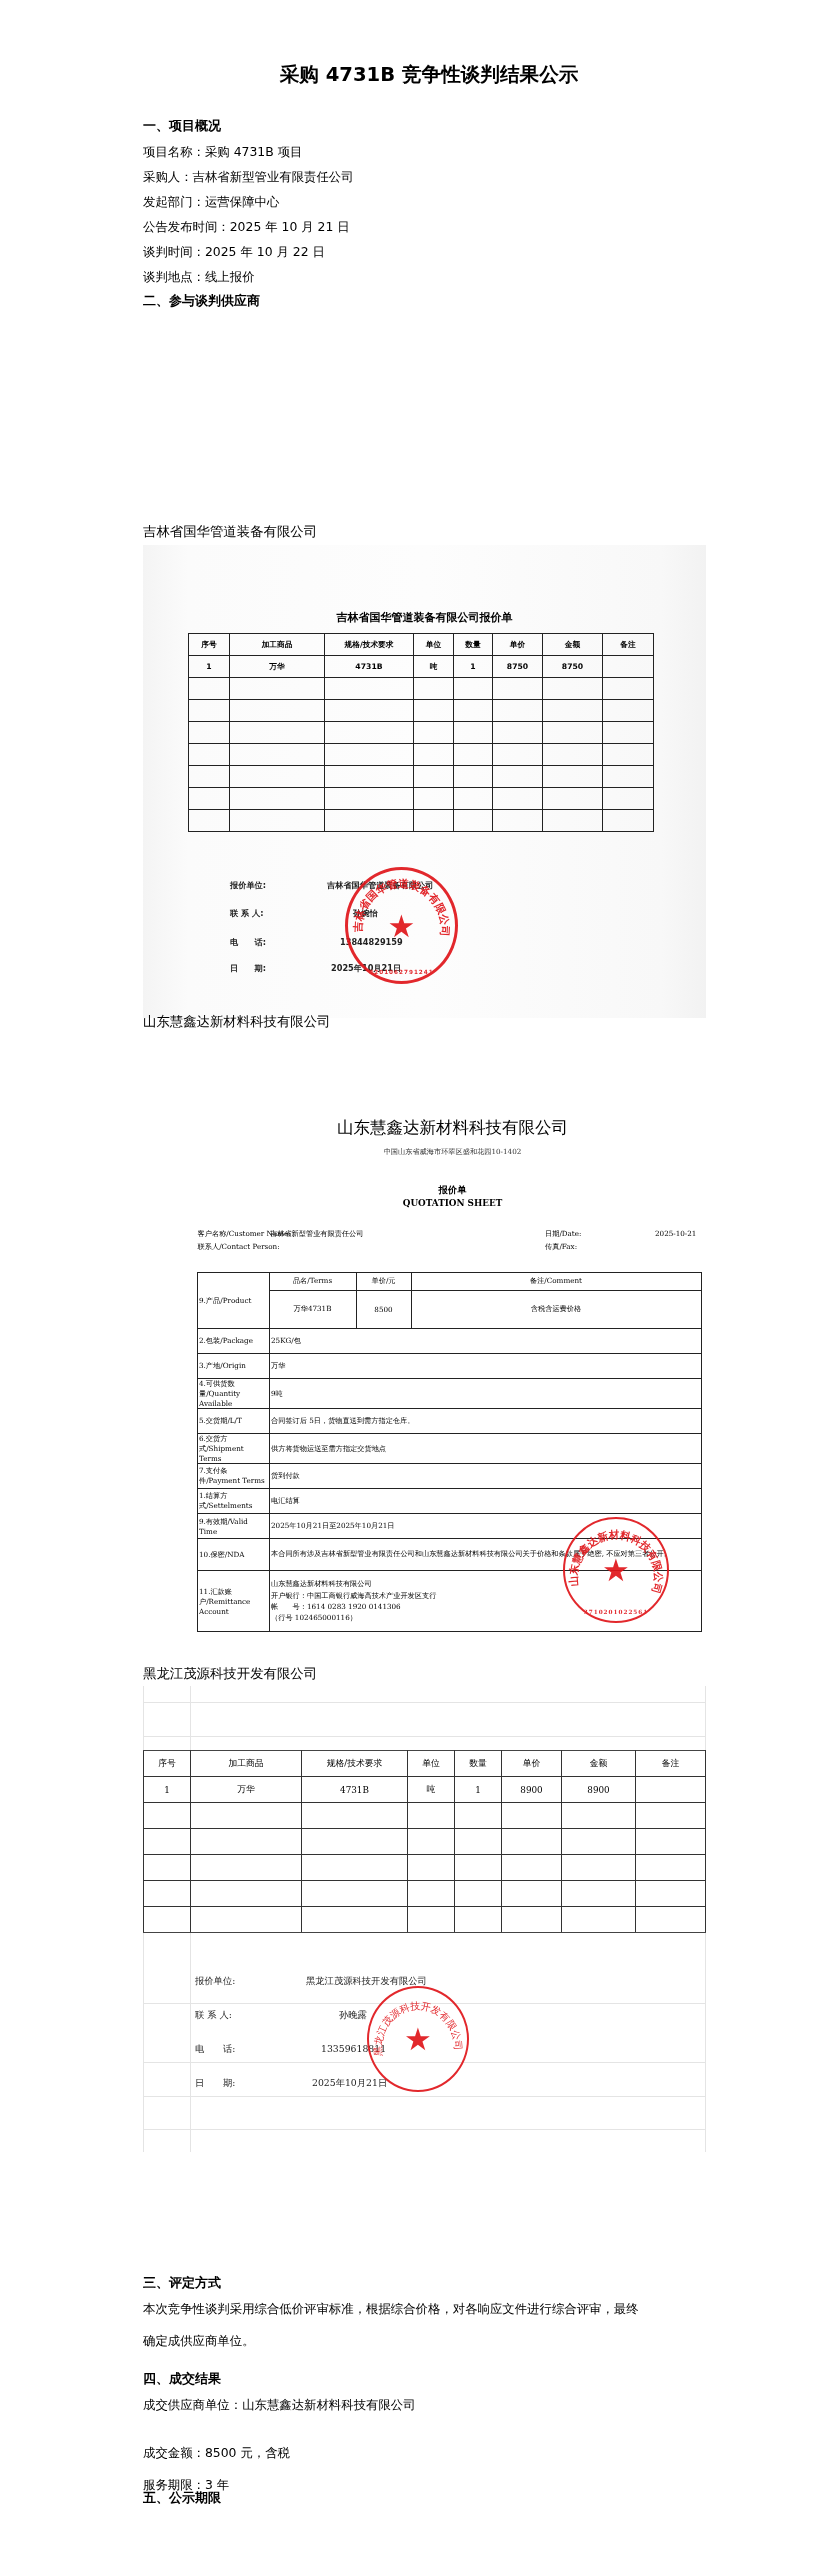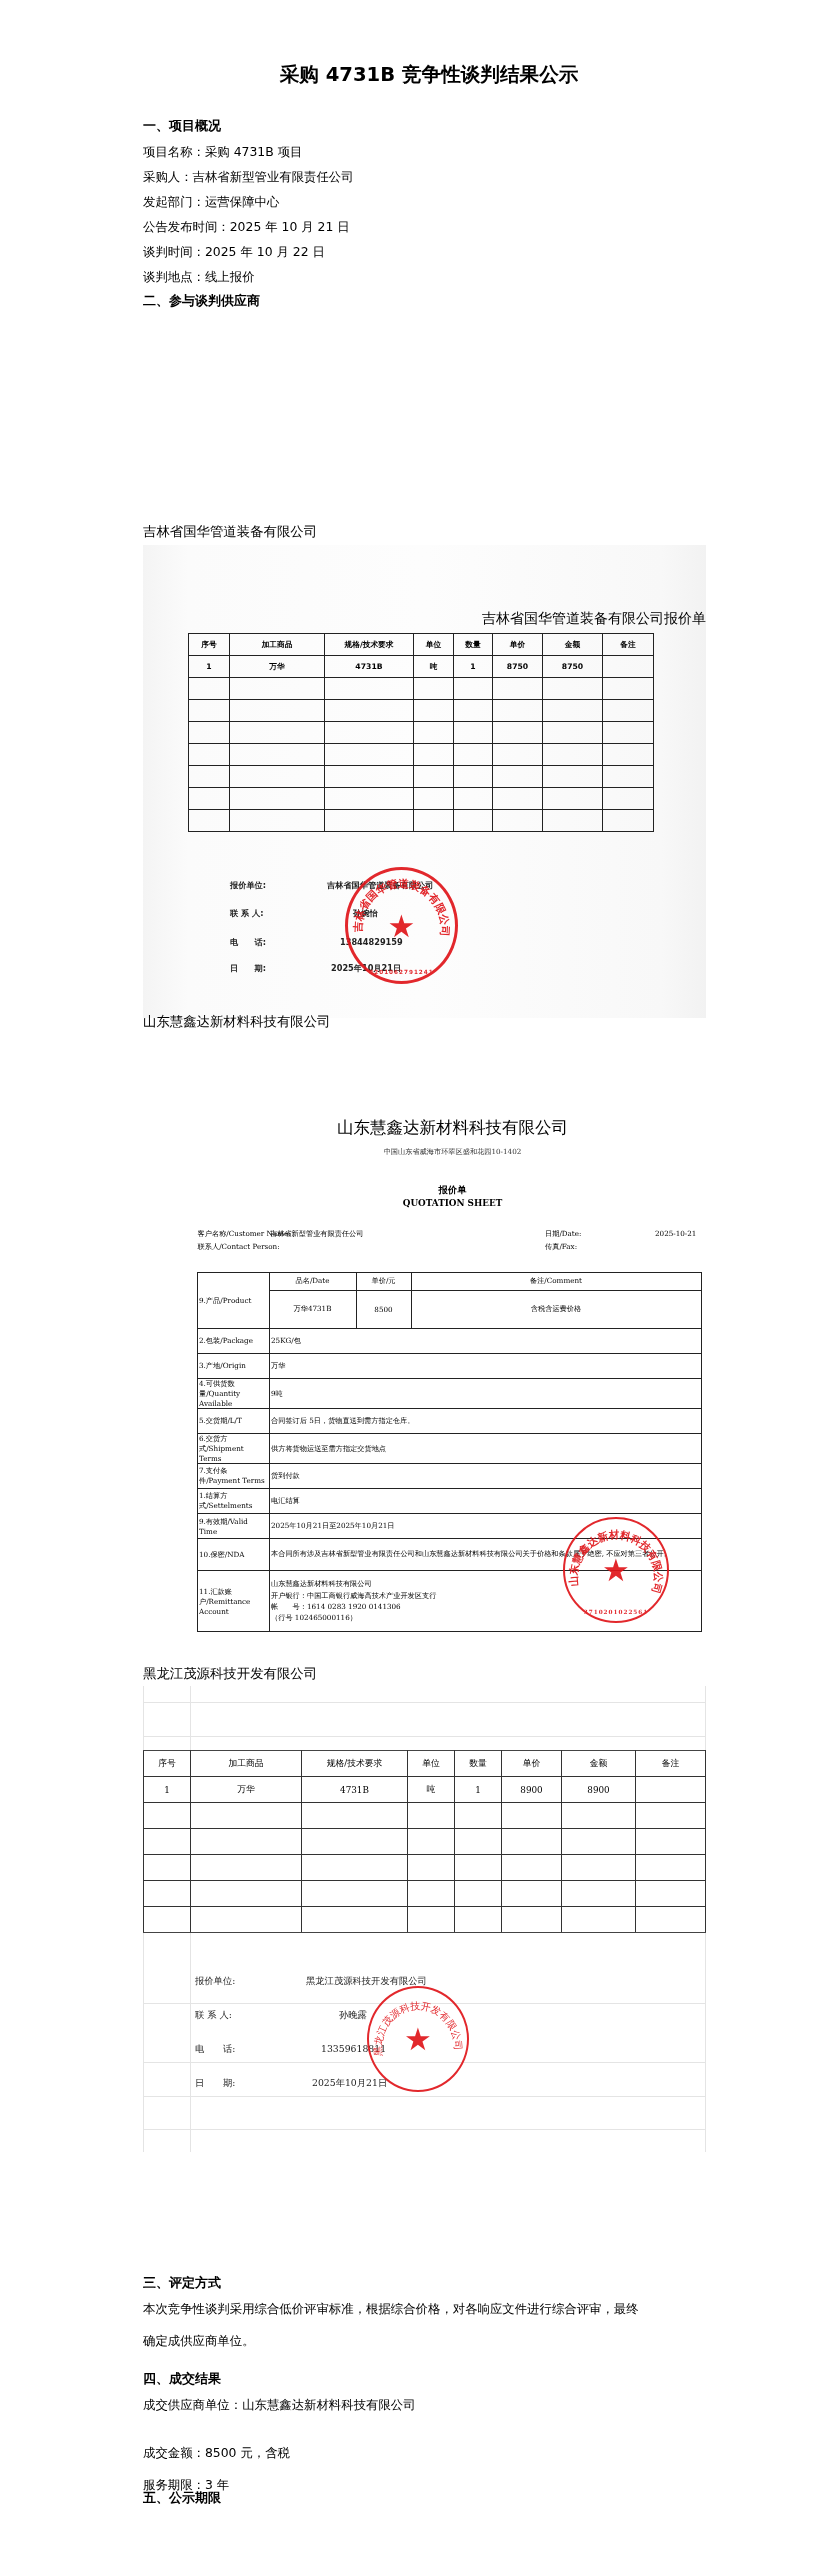--- a/index.html
+++ b/index.html
@@ -12,21 +12,21 @@
   .title { left: 0; width: 818px; top: 61px; text-align: center; font-size: 19.6px; font-weight: bold; }
   .h2 { left: 123px; font-size: 13px; font-weight: bold; }
   .p { left: 123px; font-size: 12.4px; line-height: 15.5px; white-space: nowrap; }
   .supplier-label { left: 123px; font-size: 13.4px; white-space: nowrap; }
   .scan { background: #fafafa; overflow: hidden; }
   .serif { font-family: "DejaVu Serif", "Liberation Serif", serif; }
 
   
   #q1 { left: 123px; top: 545px; width: 563px; height: 473px;
         background: linear-gradient(90deg,#f4f4f4 0%,#fbfbfb 8%,#fdfdfd 50%,#f8f8f8 92%,#f2f2f2 100%); }
-  #q1 .q1-title { position: absolute; left: 0; width: 100%; top: 65px; text-align: right; font-size: 14px; font-weight: normal; }
+  #q1 .q1-title { position: absolute; left: 0; width: 100%; top: 65px; text-align: center; font-size: 11px; font-weight: bold; }
   #q1 table { position: absolute; left: 45px; top: 88px; width: 466px; border-collapse: collapse; }
   #q1 td, #q1 th { border: 1px solid #222; height: 22px; text-align: center; font-size: 7.7px; font-weight: bold; }
   #q1 .sign { position: absolute; font-size: 8.2px; font-weight: bold; color: #222; white-space: nowrap; }
 
   
   #q2 { left: 175px; top: 1097px; width: 515px; height: 567px; background: #fff; }
   #q2 .co { position: absolute; left: 0; width: 515px; top: 19.6px; text-align: center; font-size: 16.5px; }
   #q2 .addr { position: absolute; left: 0; width: 515px; top: 50px; text-align: center; font-size: 7.2px; color: #333; }
   #q2 .qtitle { position: absolute; left: 0; width: 515px; top: 87px; text-align: center; font-size: 9.3px; font-weight: bold; }
   #q2 .qtitle-en { position: absolute; left: 0; width: 515px; top: 101px; text-align: center; font-size: 8.8px; font-weight: bold; }
@@ -196,21 +196,21 @@
   <div class="meta" style="left:75px;top:132px">吉林省新型管业有限责任公司</div>
   <div class="meta" style="left:350px;top:132px">日期/Date:</div>
   <div class="meta" style="left:460px;top:132px">2025-10-21</div>
   <div class="meta" style="left:2.6px;top:145px">联系人/Contact Person:</div>
   <div class="meta" style="left:350px;top:145px">传真/Fax:</div>
 
   <table>
     <tbody>
         <tr>
       <td rowspan="2" style="width:72px;height:56px">9.产品/Product</td>
-      <td class="c" style="width:87px;height:17.5px">品名/Date</td>
+      <td class="c" style="width:87px;height:17.5px">品名/Terms</td>
       <td class="c" style="width:55px;height:17.5px">单价/元</td>
       <td class="c" style="height:17.5px">备注/Comment</td>
     </tr>
     <tr>
       <td class="c" style="height:38px">万华4731B</td>
       <td class="c" style="height:38px">8500</td>
       <td class="c" style="height:38px">含税含运费价格</td>
     </tr>
     <tr>
           <td>2.包装/Package</td>

